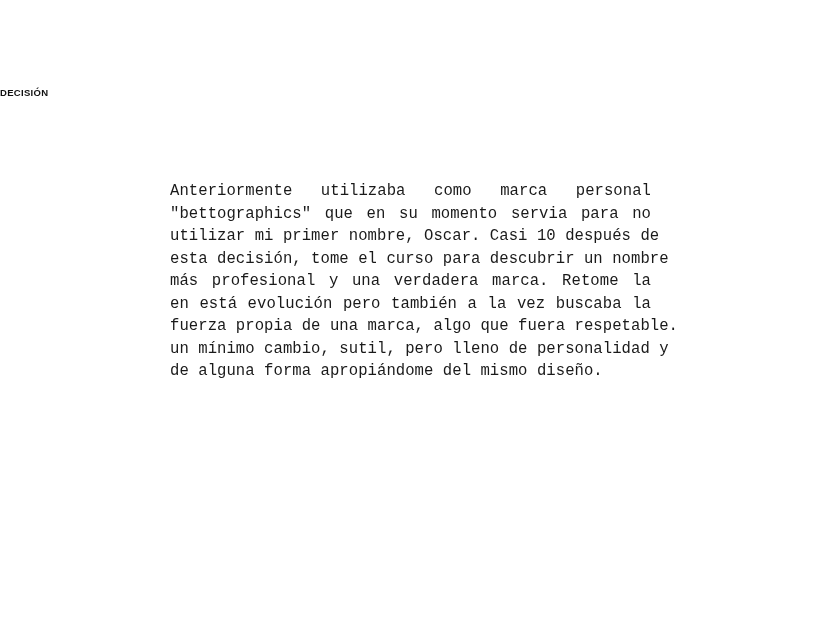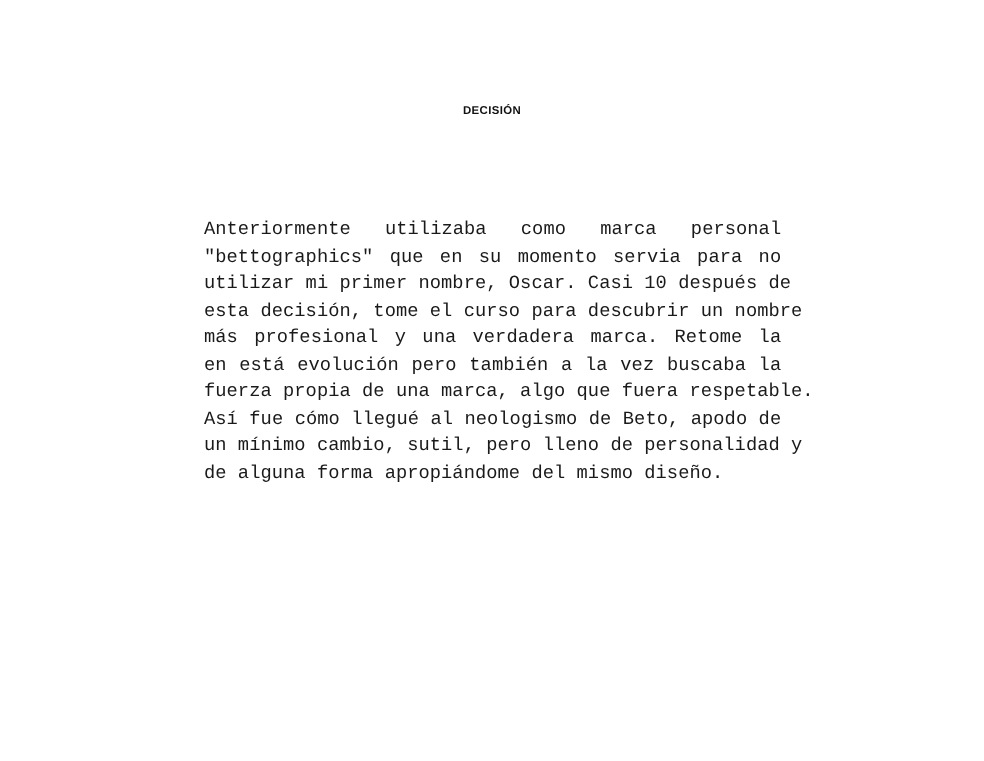--- a/index.html
+++ b/index.html
@@ -1,18 +1,18 @@
 <!DOCTYPE html>
 <html><head>
 <meta charset="utf-8">
 <style>
   html, body { margin: 0; padding: 0; background: #ffffff; }
   body { width: 820px; height: 634px; position: relative; overflow: hidden; }
   .heading {
-    position: absolute; top: 87px; left: 0; width: 820px; text-align: center;
+    position: absolute; top: 87px; left: 0; width: 820px; text-align: left;
     font-family: "Liberation Sans", sans-serif; font-weight: bold; font-size: 9.5px;
     color: #111; letter-spacing: 0.3px;
   }
   .body-text {
     position: absolute; top: 180px; left: 170px; width: 481px;
     font-family: Liberation Mono, monospace; font-weight: 200; font-size: 15.6px;
     line-height: 22.5px; color: #1a1a1a; text-align: justify; margin: 0;
     letter-spacing: 0.05px;
   }
   .line { display: block; text-align: justify; text-align-last: justify; white-space: nowrap; height: 22.5px; }
@@ -24,16 +24,15 @@
 <div class="heading">DECISIÓN</div>
 
 <div class="body-text">
   <span class="line">Anteriormente utilizaba como marca personal</span>
   <span class="line">"bettographics" que en su momento servia para no</span>
   <span class="line">utilizar mi primer nombre, Oscar. Casi 10 después de</span>
   <span class="line">esta decisión, tome el curso para descubrir un nombre</span>
   <span class="line">más profesional y una verdadera marca. Retome la</span>
   <span class="line">en está evolución pero también a la vez buscaba la</span>
   <span class="line">fuerza propia de una marca, algo que fuera respetable.</span>
-  <span class="line">Así fue cómo llegué al neologismo de Beto, apodo de</span>
   <span class="line">un mínimo cambio, sutil, pero lleno de personalidad y</span>
   <span class="line last">de alguna forma apropiándome del mismo diseño.</span>
 </div>
 
 </body></html>

